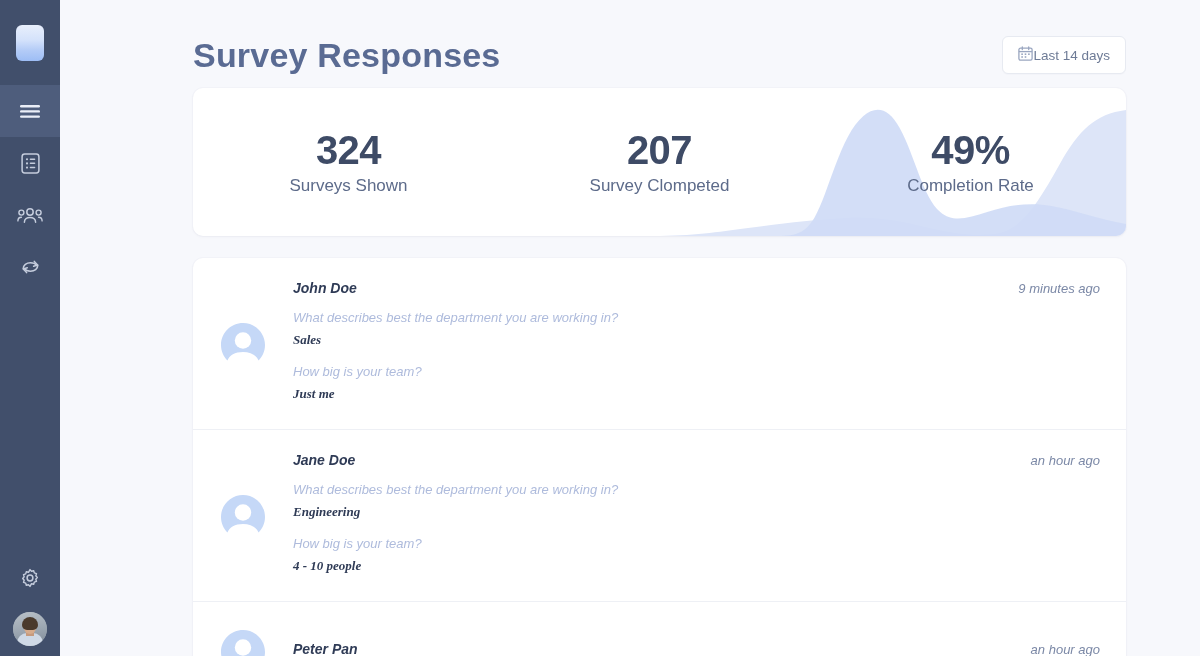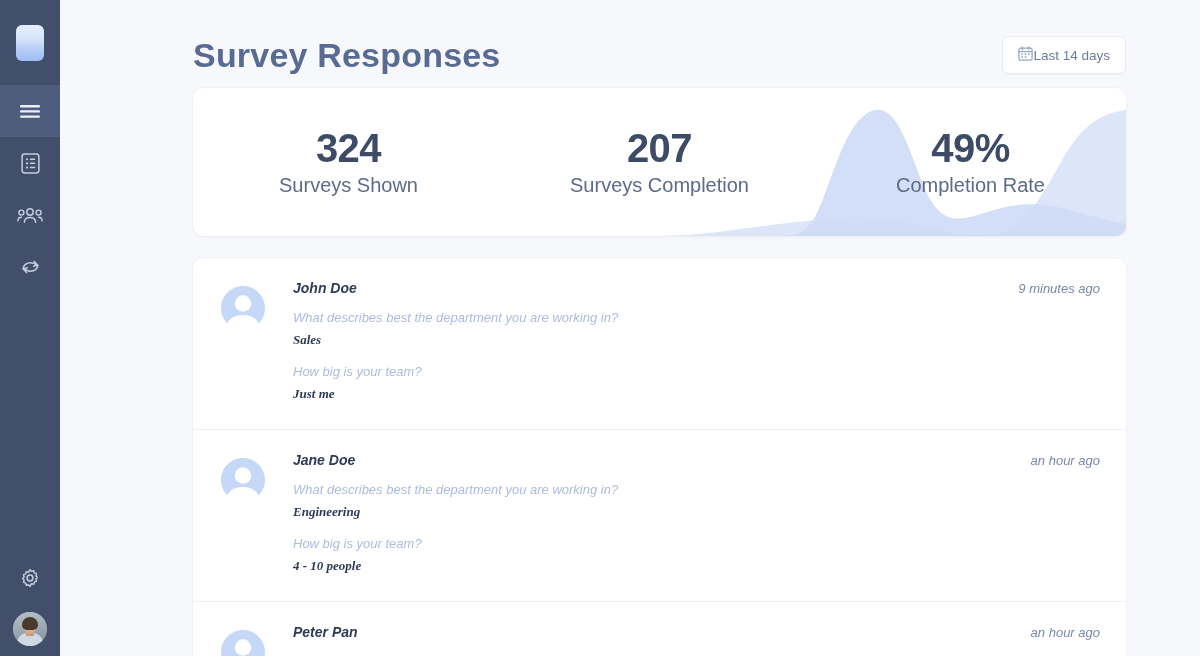--- a/index.html
+++ b/index.html
@@ -189,37 +189,38 @@
     text-align: center;
   }
   .stat-value {
     font-size: 40px;
     font-weight: bold;
     color: #3e4b66;
     line-height: 1.05;
     letter-spacing: -0.5px;
   }
   .stat-label {
-    font-size: 20px;
+    font-size: 17px;
     color: #5d6b8a;
     margin-top: 5px;
   }
 
   
   .responses-card {
     margin: 22px 74px 0 133px;
     background: #ffffff;
     border-radius: 10px;
     box-shadow: 0 1px 3px rgba(70,84,120,0.05), 0 0 0 1px rgba(70,84,120,0.025);
     overflow: hidden;
   }
   .response-row {
     display: flex;
     padding: 22px 26px 26px 28px;
     border-top: 1px solid #eef0f5;
+    align-items: center;
   }
   .response-row:first-child { border-top: none; }
 
   .avatar {
     width: 44px;
     height: 44px;
     min-width: 44px;
     margin-right: 28px;
     margin-top: 6px;
   }
@@ -393,21 +394,21 @@
         </svg>
       </div>
 
       <div class="stats-row">
         <div class="stat">
           <div class="stat-value">324</div>
           <div class="stat-label">Surveys Shown</div>
         </div>
         <div class="stat">
           <div class="stat-value">207</div>
-          <div class="stat-label">Surveys Completion</div>
+          <div class="stat-label">Survey Clompeted</div>
         </div>
         <div class="stat">
           <div class="stat-value">49%</div>
           <div class="stat-label">Completion Rate</div>
         </div>
       </div>
     </section>
 
     <section class="responses-card">
 

